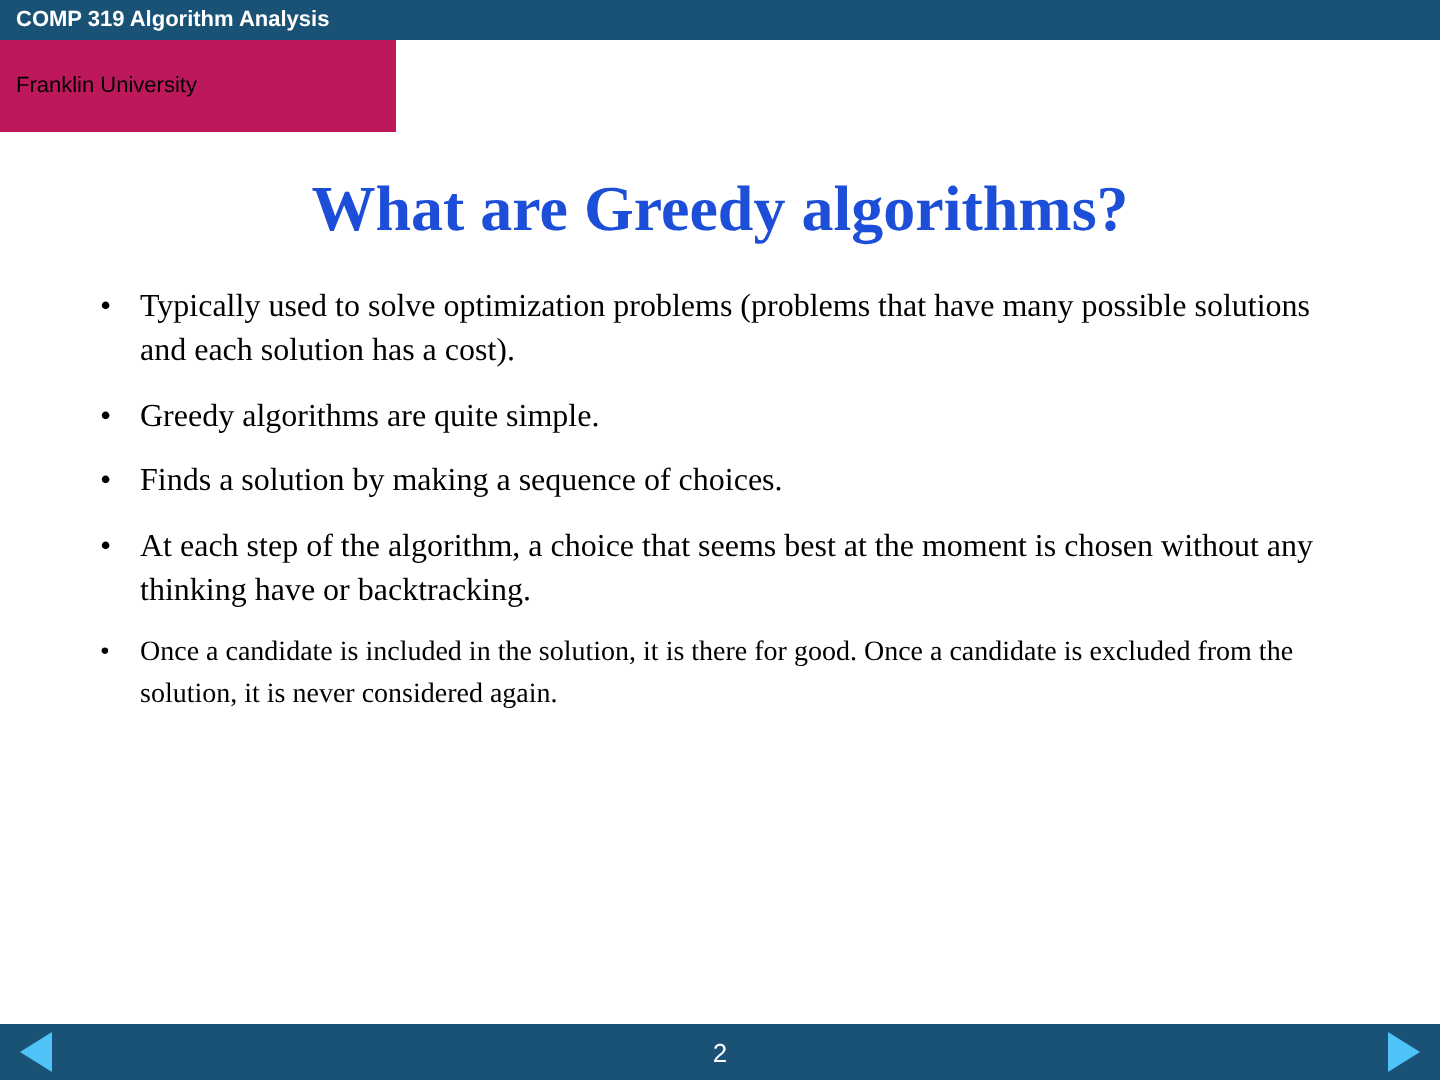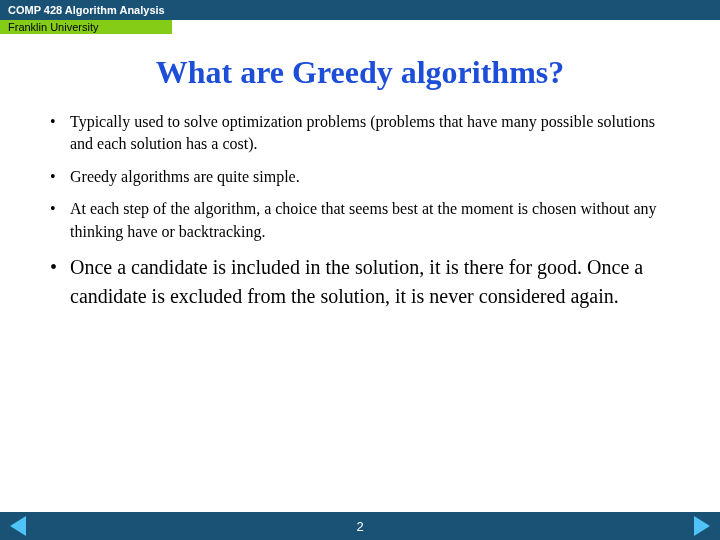--- a/index.html
+++ b/index.html
@@ -23,26 +23,26 @@
       color: #ffffff;
       font-size: 11px;
       padding: 4px 8px;
       font-family: Arial, sans-serif;
       font-weight: bold;
       width: 100%;
     }
 
     
     .subtitle-bar {
-      background: #84cc16;
+      background: #be185d;
       color: #000000;
       font-size: 11px;
-      padding: 1px 8px;
+      padding: 17px 8px;
       font-family: Arial, sans-serif;
-      width: 172px;
+      width: 198px;
     }
 
     
     .main-content {
       padding: 20px 50px 20px 50px;
     }
 
     .slide-title {
       font-size: 32px;
       font-weight: bold;
@@ -69,21 +69,21 @@
     }
 
     .bullet-list li::before {
       content: '•';
       position: absolute;
       left: 0;
       top: 0;
     }
 
     .bullet-list li.large-text {
-      font-size: 20px;
+      font-size: 14px;
       line-height: 1.45;
       margin-bottom: 24px;
     }
 
     
     .bottom-bar {
       position: absolute;
       bottom: 0;
       left: 0;
       right: 0;
@@ -116,38 +116,41 @@
     .page-number {
       color: #ffffff;
       font-size: 13px;
       font-family: Arial, sans-serif;
     }
   </style>
 </head>
 <body>
 
 <div class="header-bar">
-  <span>COMP 428 Algorithm Analysis</span>
+  <span>COMP 319 Algorithm Analysis</span>
 </div>
 
 <div class="subtitle-bar">
   <span>Franklin University</span>
 </div>
 
 <div class="main-content">
   <h1 class="slide-title">What are Greedy algorithms?</h1>
 
   <ul class="bullet-list">
     <li>
       <span>Typically used to solve optimization problems (problems that have many possible solutions and each solution has a cost).</span>
     </li>
     <li>
       <span>Greedy algorithms are quite simple.</span>
     </li>
     <li>
+      <span>Finds a solution by making a sequence of choices.</span>
+    </li>
+    <li>
       <span>At each step of the algorithm, a choice that seems best at the moment is chosen without any thinking have or backtracking.</span>
     </li>
     <li class="large-text">
       <span>Once a candidate is included in the solution, it is there for good. Once a candidate is excluded from the solution, it is never considered again.</span>
     </li>
   </ul>
 </div>
 
 <div class="bottom-bar">
   <div class="nav-arrow-left" title="Previous slide"></div>

